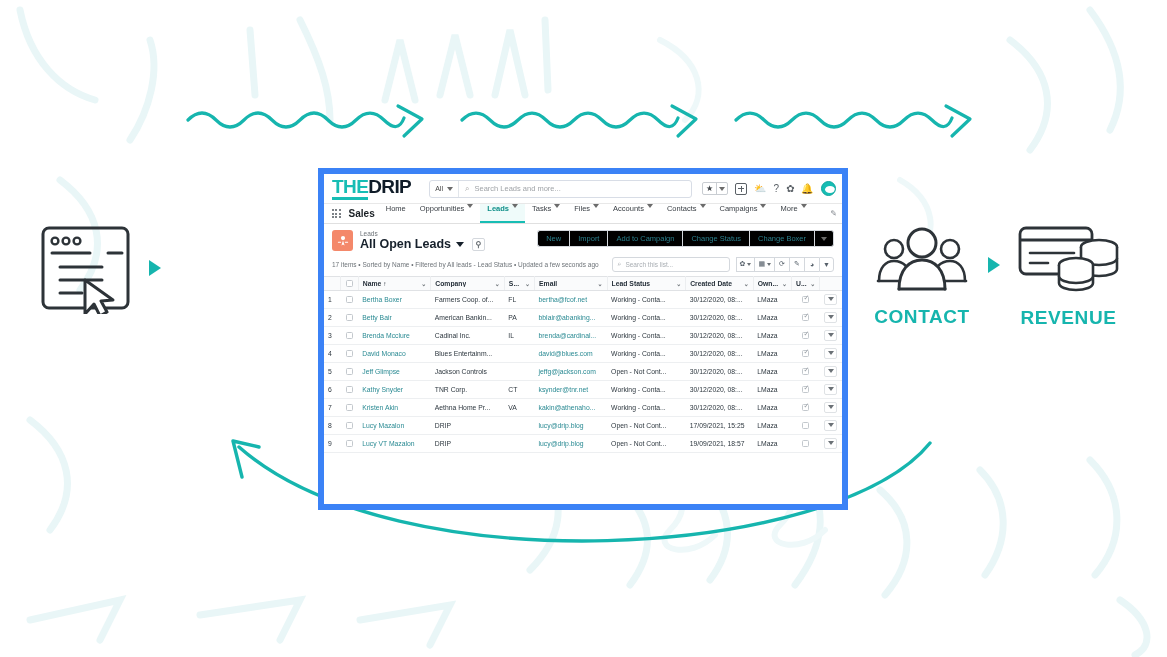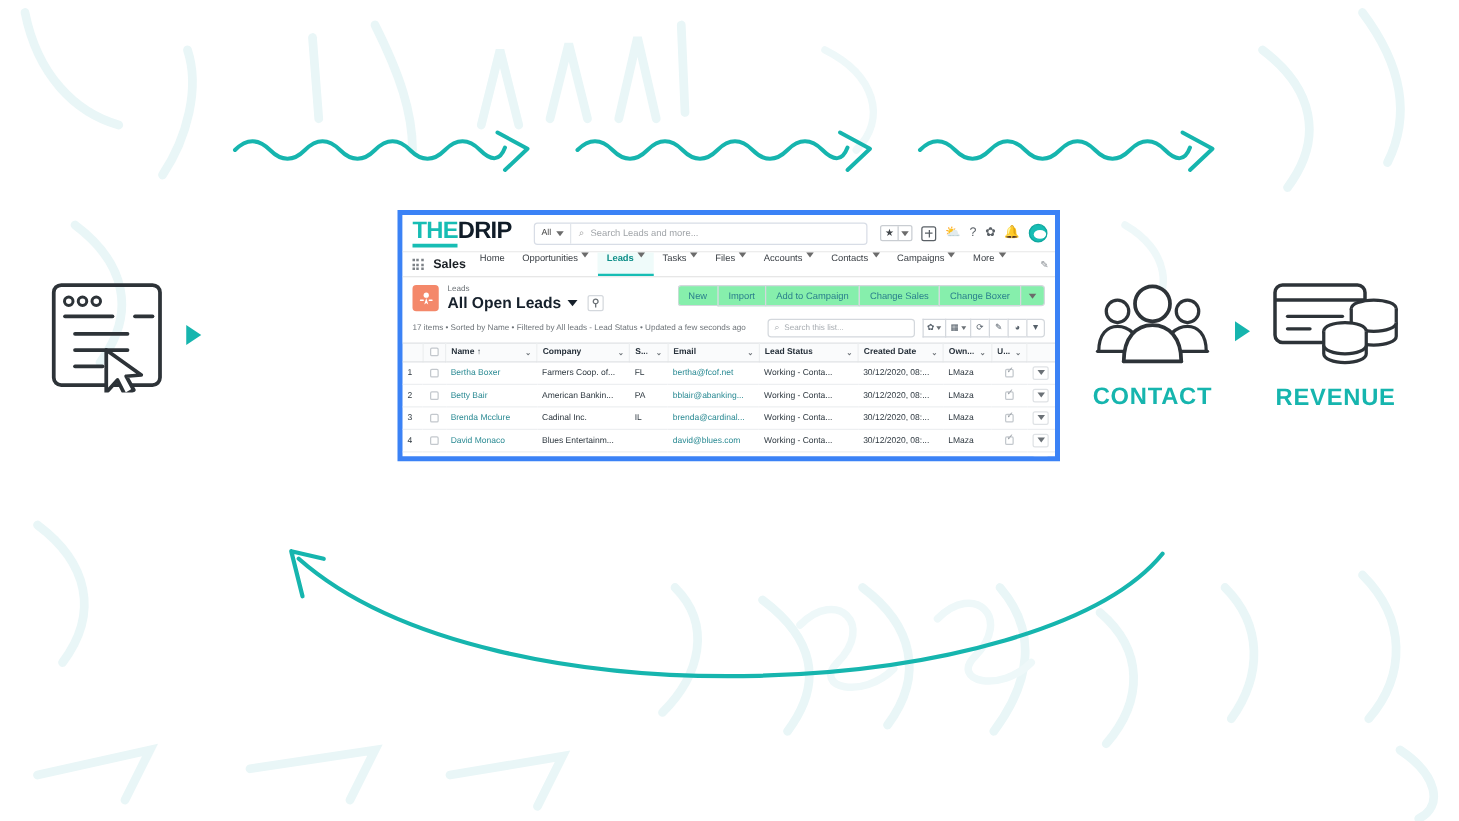--- a/index.html
+++ b/index.html
@@ -30,23 +30,23 @@
   .ill-flex { display: flex; align-items: center; }
   .tri { width: 0; height: 0; border-top: 8px solid transparent; border-bottom: 8px solid transparent; border-left: 12px solid #16b5ae; }
 
   #left-group  { left: 38px;  top: 222px; }
   #right-group { left: 872px; top: 222px; }
 
   
   #app-window {
     position: absolute;
     left: 318px; top: 168px;
-    width: 530px; height: 201px;
+    width: 530px; height: 342px;
     background: #fff;
-    border: 4px solid #3b82f6;
+    border: 6px solid #3b82f6;
     z-index: 5;
     overflow: hidden;
   }
 
   
   .sf-header {
     height: 30px;
     display: flex; align-items: center;
     padding: 0 6px 0 8px;
     background: #fff;
@@ -146,21 +146,21 @@
   .lh-title .cd { width: 0; height: 0; border-left: 4px solid transparent; border-right: 4px solid transparent; border-top: 5px solid #16202b; }
   .pin {
     width: 13px; height: 13px; border: 1px solid #d4d8dd; border-radius: 2px;
     display: flex; align-items: center; justify-content: center;
     color: #6b7176; font-size: 8px; margin-left: 3px;
   }
   .btn-group { margin-left: auto; display: flex; align-items: stretch; }
   .sfbtn {
     font-size: 7.5px; color: #2a7f8c;
     border: 1px solid #d4d8dd; border-right: none;
-    padding: 3px 8px; background: #86efac;
+    padding: 3px 8px; background: #000000;
     display: flex; align-items: center; white-space: nowrap;
   }
   .sfbtn:first-child { border-radius: 3px 0 0 3px; }
   .sfbtn.last { border-right: 1px solid #d4d8dd; border-radius: 0 3px 3px 0; padding: 3px 6px; }
 
   .lh-row2 { display: flex; align-items: center; margin-top: 5px; }
   .meta { font-size: 6.5px; color: #6d7378; }
   .list-tools { margin-left: auto; display: flex; align-items: center; gap: 0; }
   .searchlist {
     width: 118px; height: 15px;
@@ -440,21 +440,21 @@
             <span>All Open Leads</span>
             <span class="cd"></span>
             <span class="pin">⚲</span>
           </div>
         </div>
 
         <div class="btn-group">
           <span class="sfbtn">New</span>
           <span class="sfbtn">Import</span>
           <span class="sfbtn">Add to Campaign</span>
-          <span class="sfbtn">Change Sales</span>
+          <span class="sfbtn">Change Status</span>
           <span class="sfbtn">Change Boxer</span>
           <span class="sfbtn last">
               <span class="caret-dn"></span>
             </span>
         </div>
       </div>
 
       <div class="lh-row2">
         <span class="meta">17 items • Sorted by Name • Filtered by All leads - Lead Status • Updated a few seconds ago</span>
 

